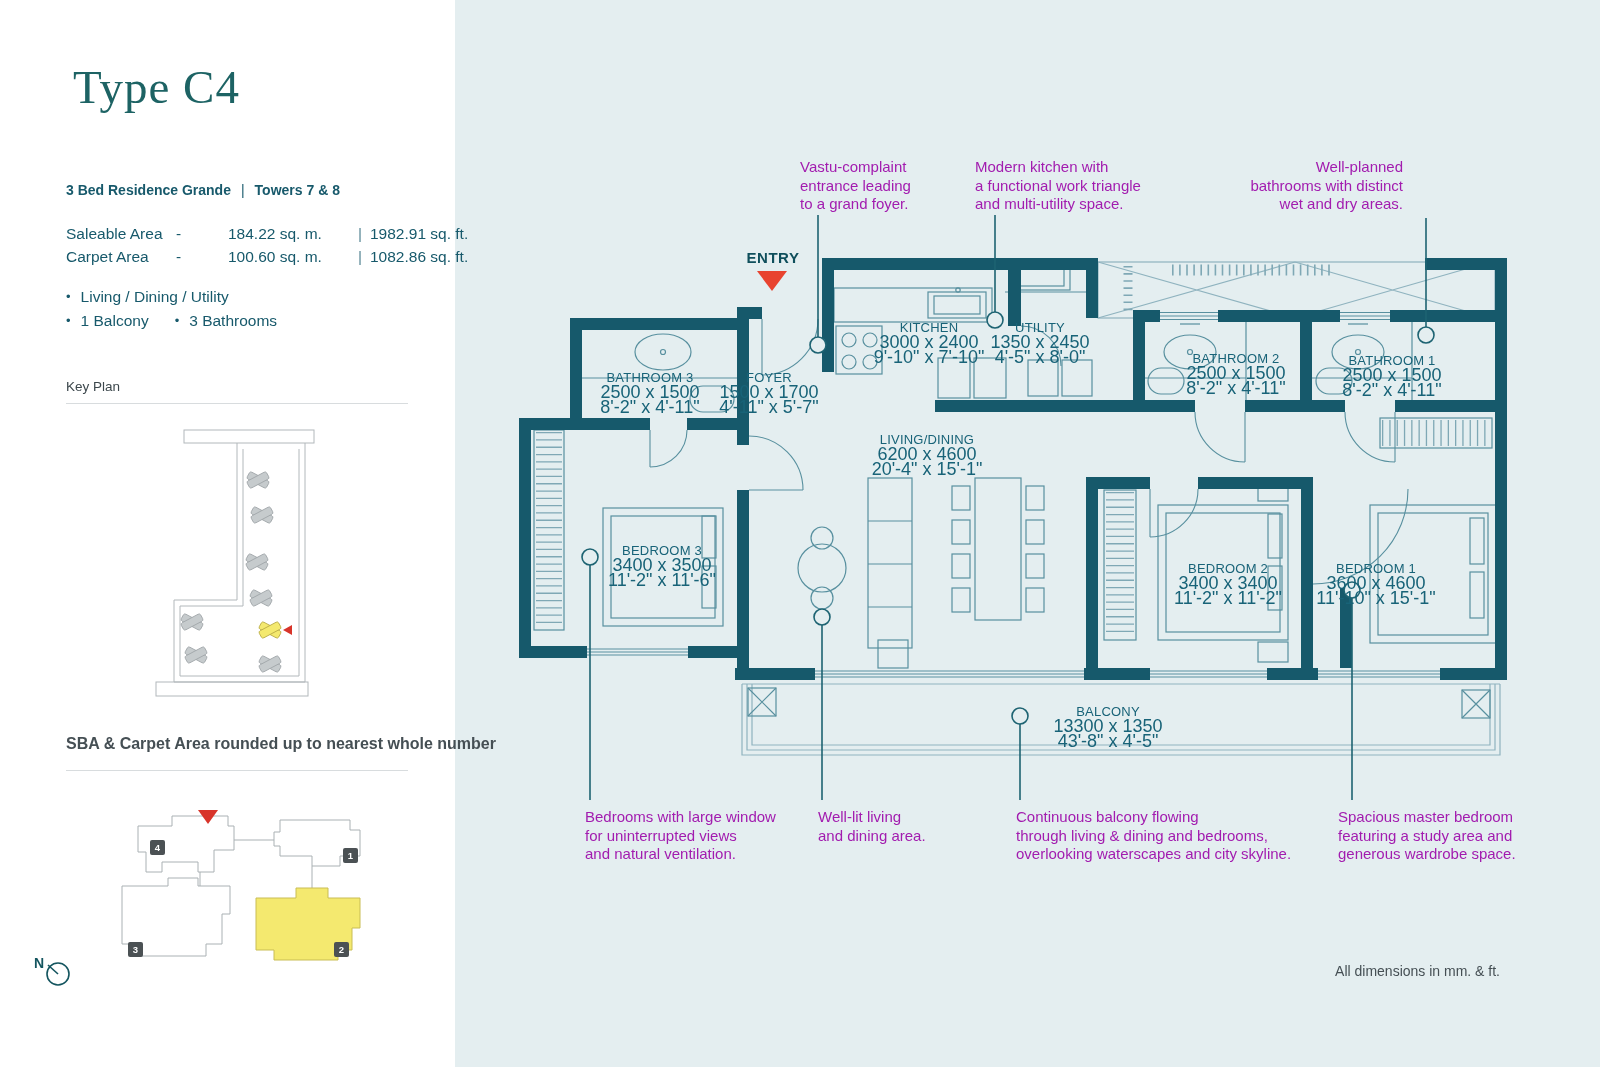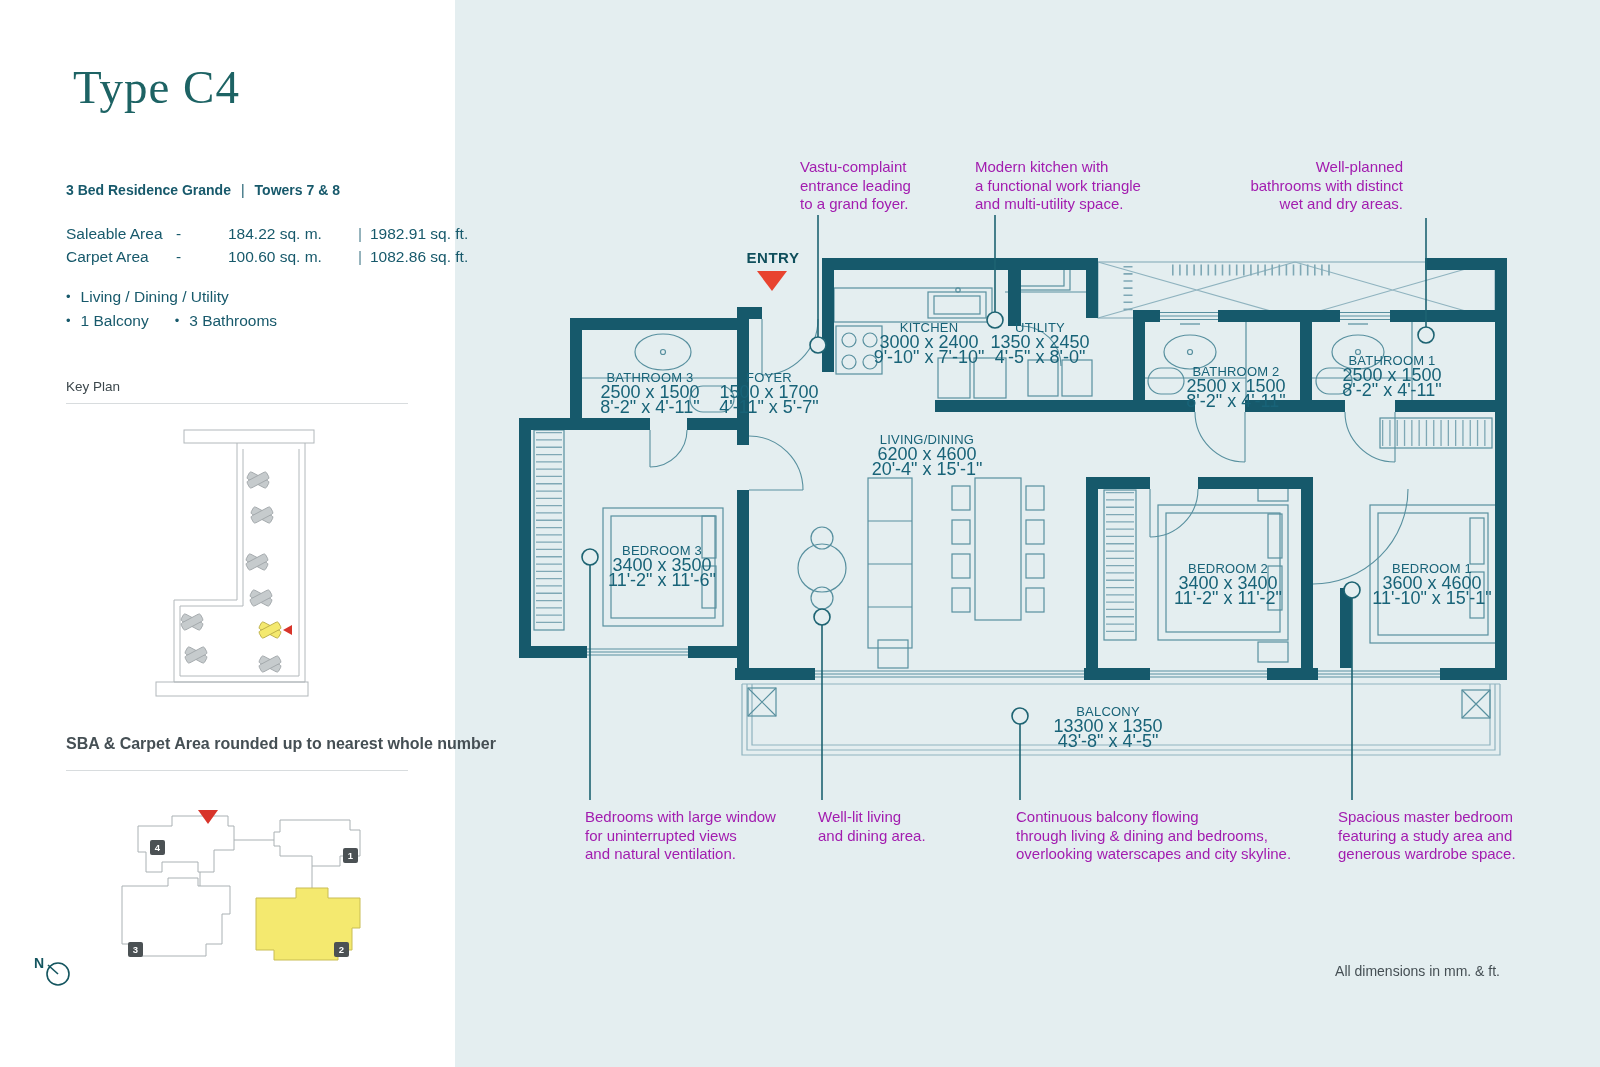--- a/index.html
+++ b/index.html
@@ -349,21 +349,21 @@
   <div class="room-label" style="left:929px;top:312px">
     <div class="rn">KITCHEN</div>
     <div class="rd">3000 x 2400</div>
     <div class="rd">9'-10" x 7'-10"</div>
   </div>
   <div class="room-label" style="left:1040px;top:312px">
     <div class="rn">UTILITY</div>
     <div class="rd">1350 x 2450</div>
     <div class="rd">4'-5" x 8'-0"</div>
   </div>
-  <div class="room-label" style="left:1236px;top:356px">
+  <div class="room-label" style="left:1236px;top:343px">
     <div class="rn">BATHROOM 2</div>
     <div class="rd">2500 x 1500</div>
     <div class="rd">8'-2" x 4'-11"</div>
   </div>
   <div class="room-label" style="left:1392px;top:345px">
     <div class="rn">BATHROOM 1</div>
     <div class="rd">2500 x 1500</div>
     <div class="rd">8'-2" x 4'-11"</div>
   </div>
   <div class="room-label" style="left:927px;top:424px">
@@ -374,21 +374,21 @@
   <div class="room-label" style="left:662px;top:535px">
     <div class="rn">BEDROOM 3</div>
     <div class="rd">3400 x 3500</div>
     <div class="rd">11'-2" x 11'-6"</div>
   </div>
   <div class="room-label" style="left:1228px;top:553px">
     <div class="rn">BEDROOM 2</div>
     <div class="rd">3400 x 3400</div>
     <div class="rd">11'-2" x 11'-2"</div>
   </div>
-  <div class="room-label" style="left:1432px;top:553px">
+  <div class="room-label" style="left:1376px;top:553px">
     <div class="rn">BEDROOM 1</div>
     <div class="rd">3600 x 4600</div>
     <div class="rd">11'-10" x 15'-1"</div>
   </div>
   <div class="room-label" style="left:1108px;top:696px">
     <div class="rn">BALCONY</div>
     <div class="rd">13300 x 1350</div>
     <div class="rd">43'-8" x 4'-5"</div>
   </div>
 

